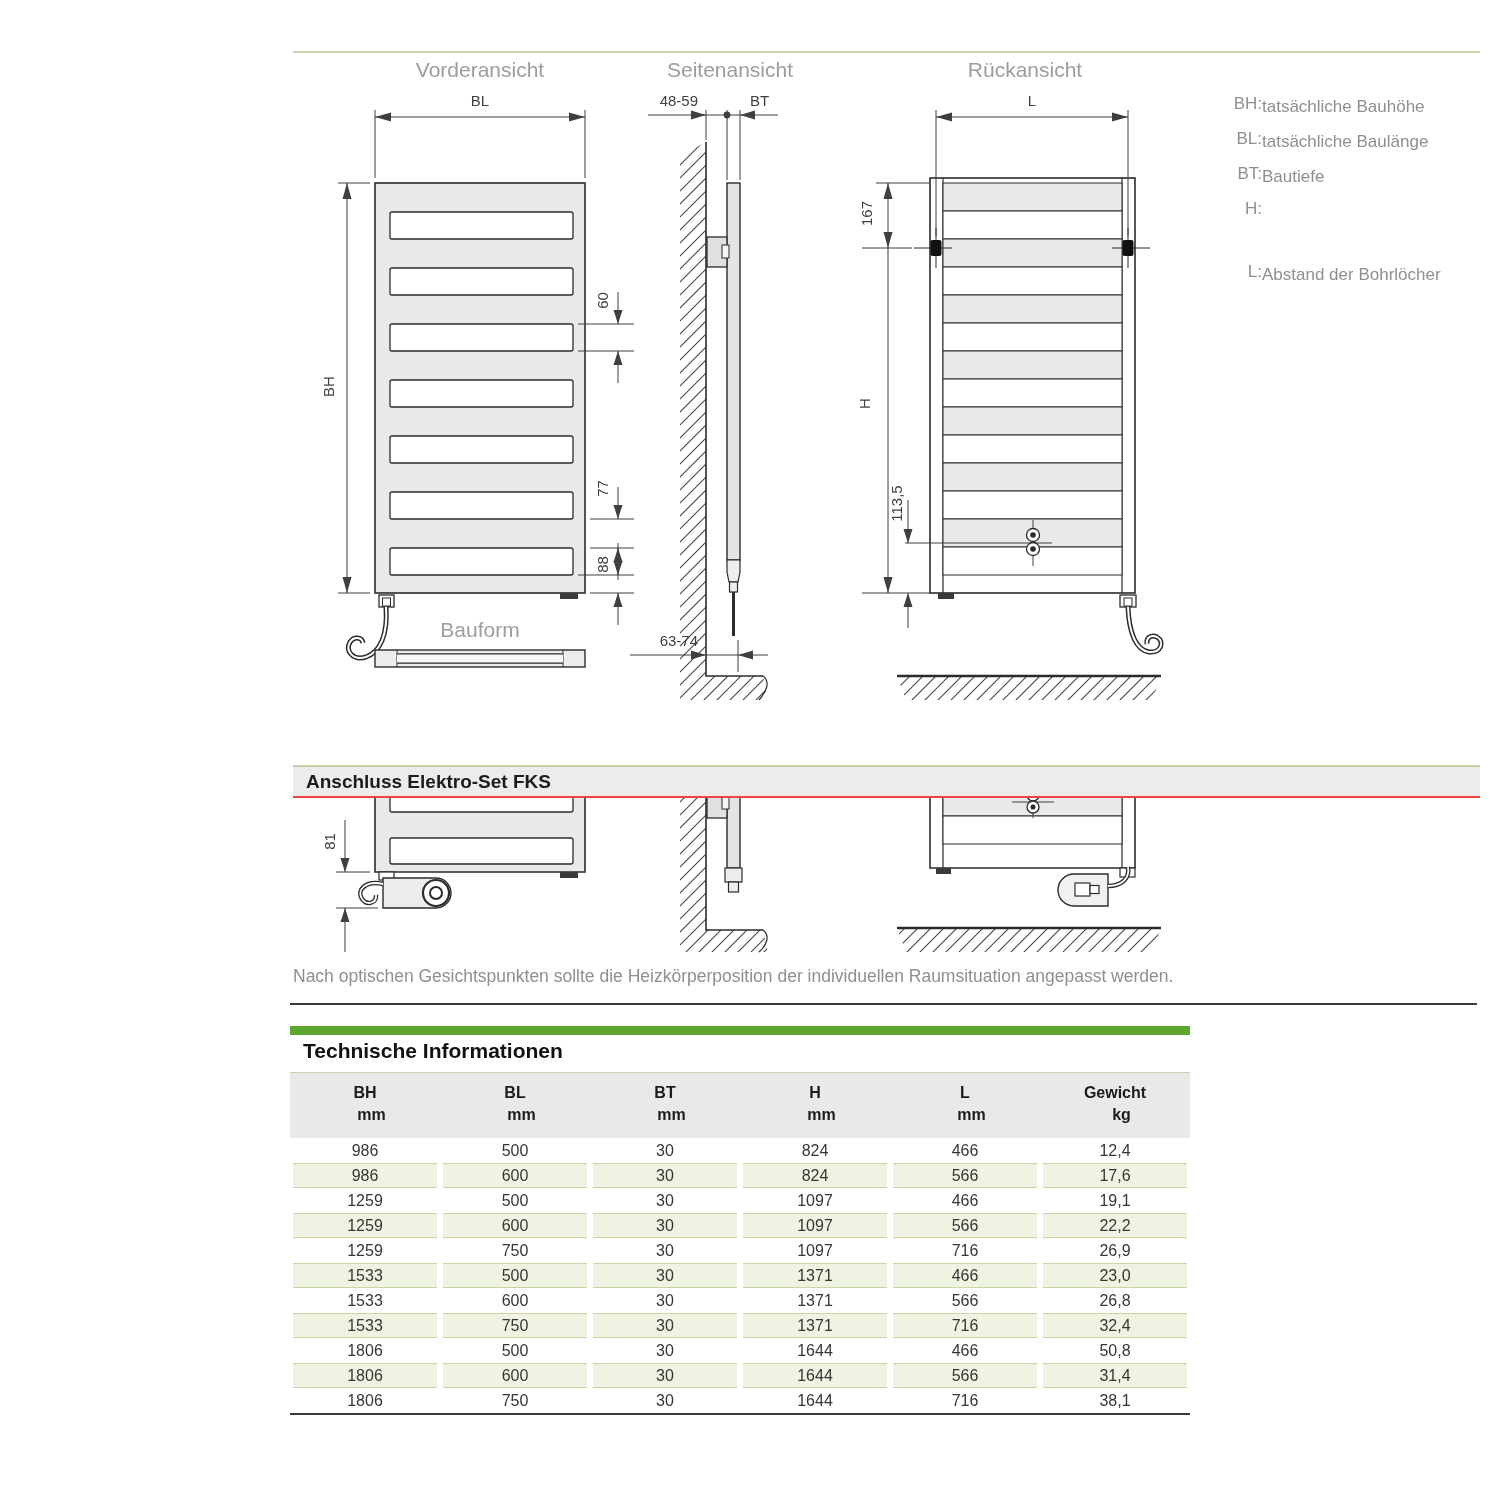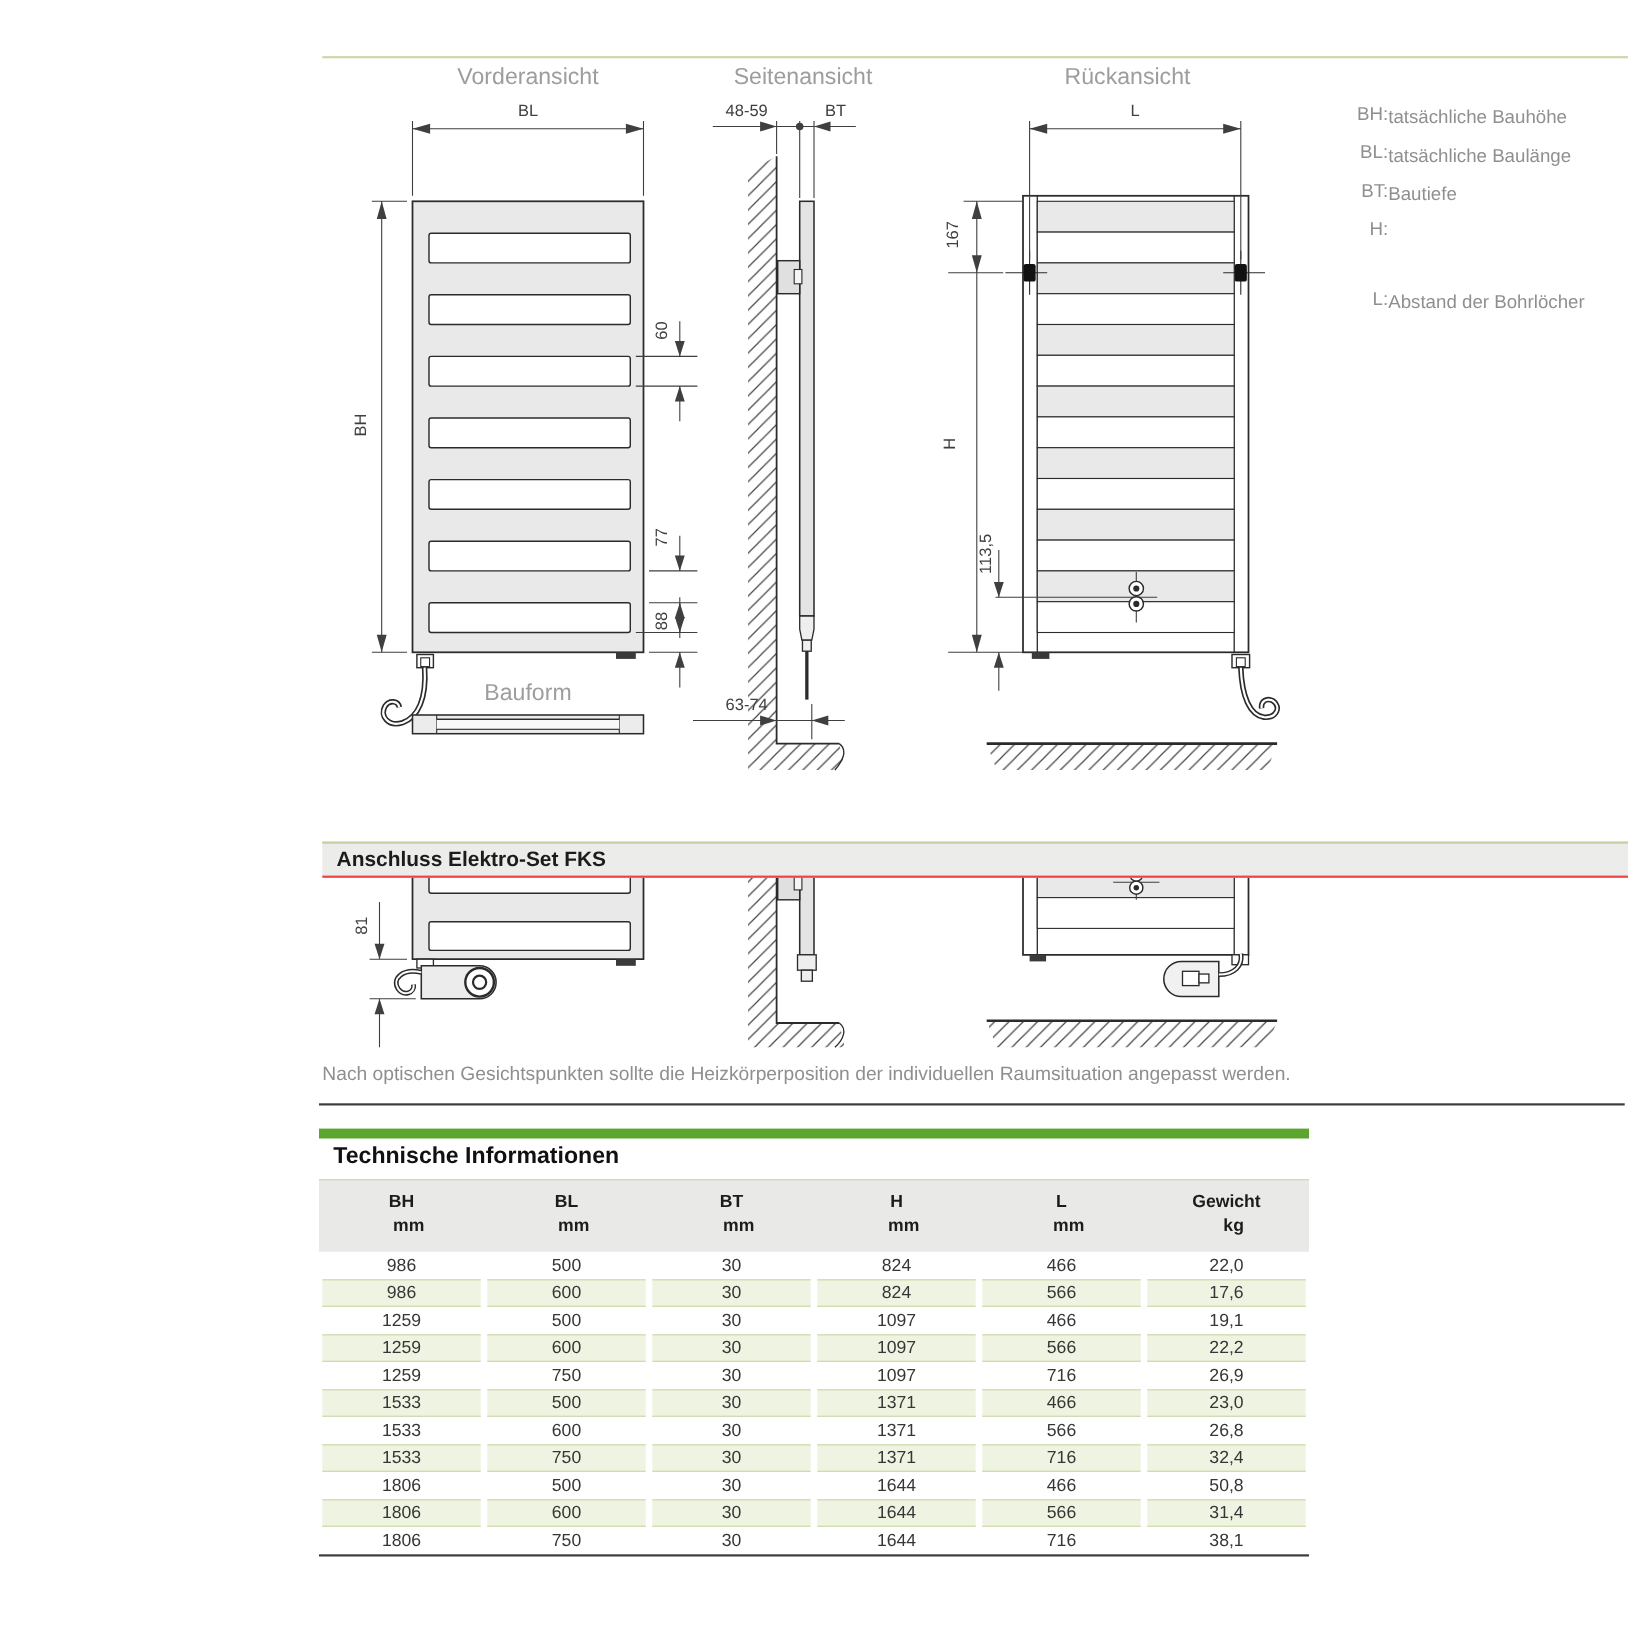--- a/index.html
+++ b/index.html
@@ -325,21 +325,21 @@
       </div>
     </div>
 
     <div class="tbody">
       <div class="trow">
         <div class="tcell">986</div>
         <div class="tcell">500</div>
         <div class="tcell">30</div>
         <div class="tcell">824</div>
         <div class="tcell">466</div>
-        <div class="tcell">22,0</div>
+        <div class="tcell">12,4</div>
       </div>
       <div class="trow green">
         <div class="tcell">986</div>
         <div class="tcell">600</div>
         <div class="tcell">30</div>
         <div class="tcell">824</div>
         <div class="tcell">566</div>
         <div class="tcell">17,6</div>
       </div>
       <div class="trow">

